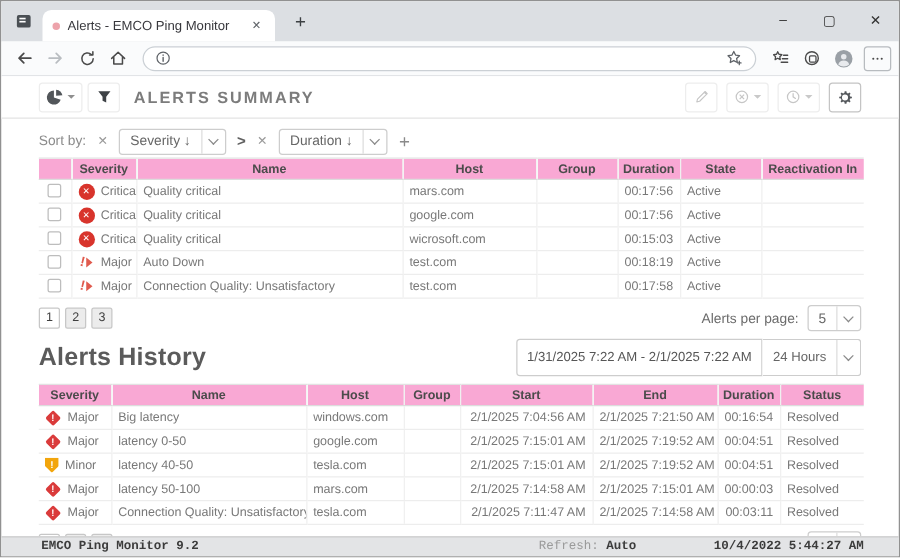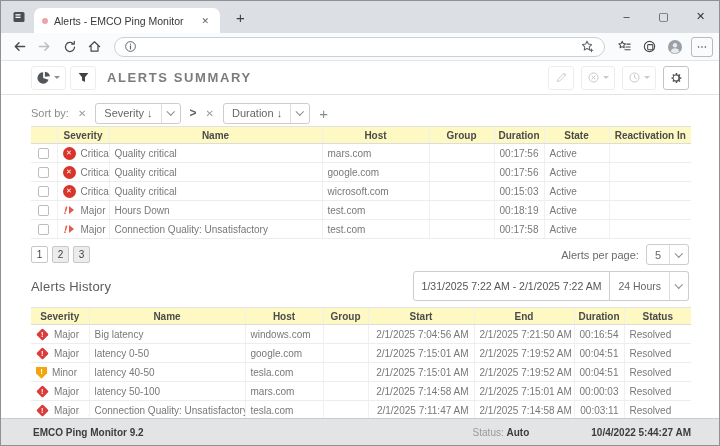--- a/index.html
+++ b/index.html
@@ -42,21 +42,21 @@
   .sort-row { display:flex; align-items:center; gap:9px; height:26px; font-size:11px; color:#8b8b8b; flex:none; }
   .x-btn { color:#9a9a9a; font-size:10px; font-weight:700; }
   .select { display:inline-flex; align-items:center; border:1px solid #cdcdcd; border-radius:3px; background:#fff; height:21px; font-size:11px; color:#666; }
   .select .val { padding:0 8px; white-space:nowrap; }
   .select .chev-cell { border-left:1px solid #ddd; width:19px; height:100%; display:flex; align-items:center; justify-content:center; }
   .chev { width:5.5px; height:5.5px; border-right:1.4px solid #8a8a8a; border-bottom:1.4px solid #8a8a8a; transform:rotate(45deg) translate(-1px,-1px); }
   .gt-sep { color:#606060; font-size:12px; font-weight:700; }
   .plus-btn { color:#8a8a8a; font-size:15px; font-weight:400; }
 
   table { width:100%; border-collapse:collapse; table-layout:fixed; font-size:10px; color:#787878; }
-  thead th { background:#fef9c3; color:#4b4b4b; font-weight:700; height:17px; border-top:1px solid #e2e2e2; border-bottom:1px solid #dcdcdc; text-align:center; padding:0 3px; white-space:nowrap; overflow:hidden; }
+  thead th { background:#f9a8d4; color:#4b4b4b; font-weight:700; height:17px; border-top:1px solid #e2e2e2; border-bottom:1px solid #dcdcdc; text-align:center; padding:0 3px; white-space:nowrap; overflow:hidden; }
   tbody td { height:19px; border-bottom:1px solid #ededed; padding:0 5px; white-space:nowrap; overflow:hidden; }
   th + th, td + td { border-left:1px solid #f0f0f0; }
   td.num { text-align:right;margin-left:30px; }
   td.ctr { text-align:center; }
   .checkbox { width:11px; height:11px; border:1px solid #bdbdbd; border-radius:2px; background:#fff; display:inline-block; vertical-align:middle; }
 
   .sev { display:inline-flex; align-items:center; gap:5px; }
   .sev-icon { width:13px; height:13px; display:inline-flex; align-items:center; justify-content:center; flex:none; }
   .sev-icon[data-icon="critical"] { background:#d8342c; border-radius:50%; color:#fff; font-size:7px; font-weight:700; }
   .sev-icon[data-icon="critical"]::before { content:"✕"; }
@@ -67,29 +67,29 @@
   .sev-icon[data-icon="major"]::before { content:"!"; font-size:7.5px; font-weight:800; transform:rotate(-45deg); }
   .sev-icon[data-icon="minor"] { background:#f2a50c; width:11px; height:12px; clip-path:polygon(0 0,100% 0,100% 55%,50% 100%,0 55%); color:#fff; }
   .sev-icon[data-icon="minor"]::before { content:"!"; font-size:8px; font-weight:800; margin-top:-2px; }
 
   .pg-row { display:flex; align-items:center; margin:5px 0 4px; flex:none; }
   .pg-btn { width:17px; height:17px; border:1px solid #c7c7c7; border-radius:2px; background:#ececec; color:#3f3f3f; font-size:10px; display:flex; align-items:center; justify-content:center; margin-right:4px; }
   .pg-btn.active { background:#fff; }
   .per-page { margin-left:auto; display:flex; align-items:center; gap:7px; font-size:11px; color:#6b6b6b; }
 
   .history-head { display:flex; align-items:center; margin:2px 0 6px; flex:none; }
-  .history-title { font-size:13px; font-weight:400; color:#5b5b5b; letter-spacing:0.2px; }
+  .history-title { font-size:20px; font-weight:700; color:#5b5b5b; letter-spacing:0.2px; }
   .range-group { margin-left:auto; display:flex; height:30px; }
   .range-box { border:1px solid #cdcdcd; border-radius:3px 0 0 3px; display:flex; align-items:center; padding:0 8px; font-size:10.5px; color:#565656; background:#fff; }
   .preset-box { border:1px solid #cdcdcd; border-left:none; border-radius:0 3px 3px 0; display:flex; align-items:center; font-size:10.5px; color:#666; background:#fff; }
   .preset-box .val { padding:0 8px; }
   .preset-box .chev-cell { border-left:1px solid #ddd; width:19px; height:100%; display:flex; align-items:center; justify-content:center; }
 
   
-  .statusbar { height:27px; background:#e3e4e6; border-top:1px solid #cbcbcb; display:flex; align-items:center; padding:0 28px 0 32px; font-size:10px; color:#3c3c3c; flex:none; }
+  .statusbar { height:16px; background:#e3e4e6; border-top:1px solid #cbcbcb; display:flex; align-items:center; padding:0 28px 0 32px; font-size:10px; color:#3c3c3c; flex:none;font-family:Liberation Mono, monospace; }
   .status-app { font-weight:700; }
   .refresh-group { margin-left:auto; margin-right:62px; }
   .refresh-label { color:#9a9a9a; }
   .refresh-value { font-weight:700; color:#3c3c3c;text-align:center; }
   .timestamp { font-weight:700; color:#3c3c3c; }
 
   svg { display:block; }
 </style>
 </head>
 <body>
@@ -319,21 +319,21 @@
           <td class="num">00:15:03</td>
           <td>Active</td>
           <td></td>
         </tr>
         <tr>
           <td class="ctr"><span class="checkbox"></span></td>
           <td><span class="sev">
                 <span class="sev-icon" data-icon="major-flag"></span>
                 <span>Major</span>
               </span></td>
-          <td>Hours Down</td>
+          <td>Auto Down</td>
           <td>test.com</td>
           <td></td>
           <td class="num">00:18:19</td>
           <td>Active</td>
           <td></td>
         </tr>
         <tr>
           <td class="ctr"><span class="checkbox"></span></td>
           <td><span class="sev">
                 <span class="sev-icon" data-icon="major-flag"></span>
@@ -482,19 +482,19 @@
             </span>
         </div>
       </div>
     </div>
 
   </div>
 
   <div class="statusbar">
     <span class="status-app">EMCO Ping Monitor 9.2</span>
     <span class="refresh-group">
-      <span class="refresh-label">Status:</span>
+      <span class="refresh-label">Refresh:</span>
       <span class="refresh-value">Auto</span>
     </span>
     <span class="timestamp">10/4/2022 5:44:27 AM</span>
   </div>
 
 </div>
 
 </body></html>

